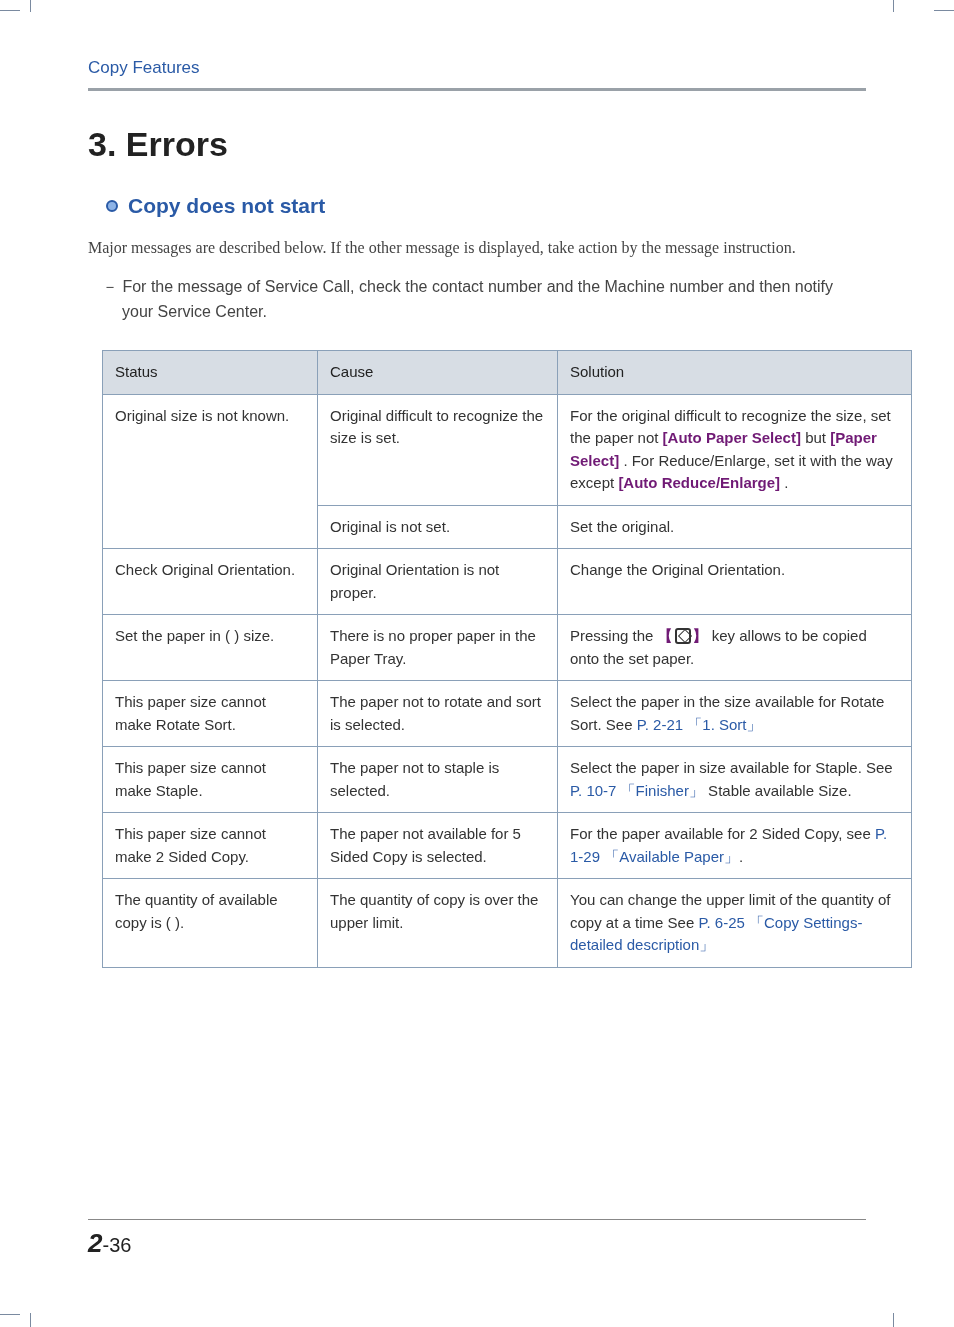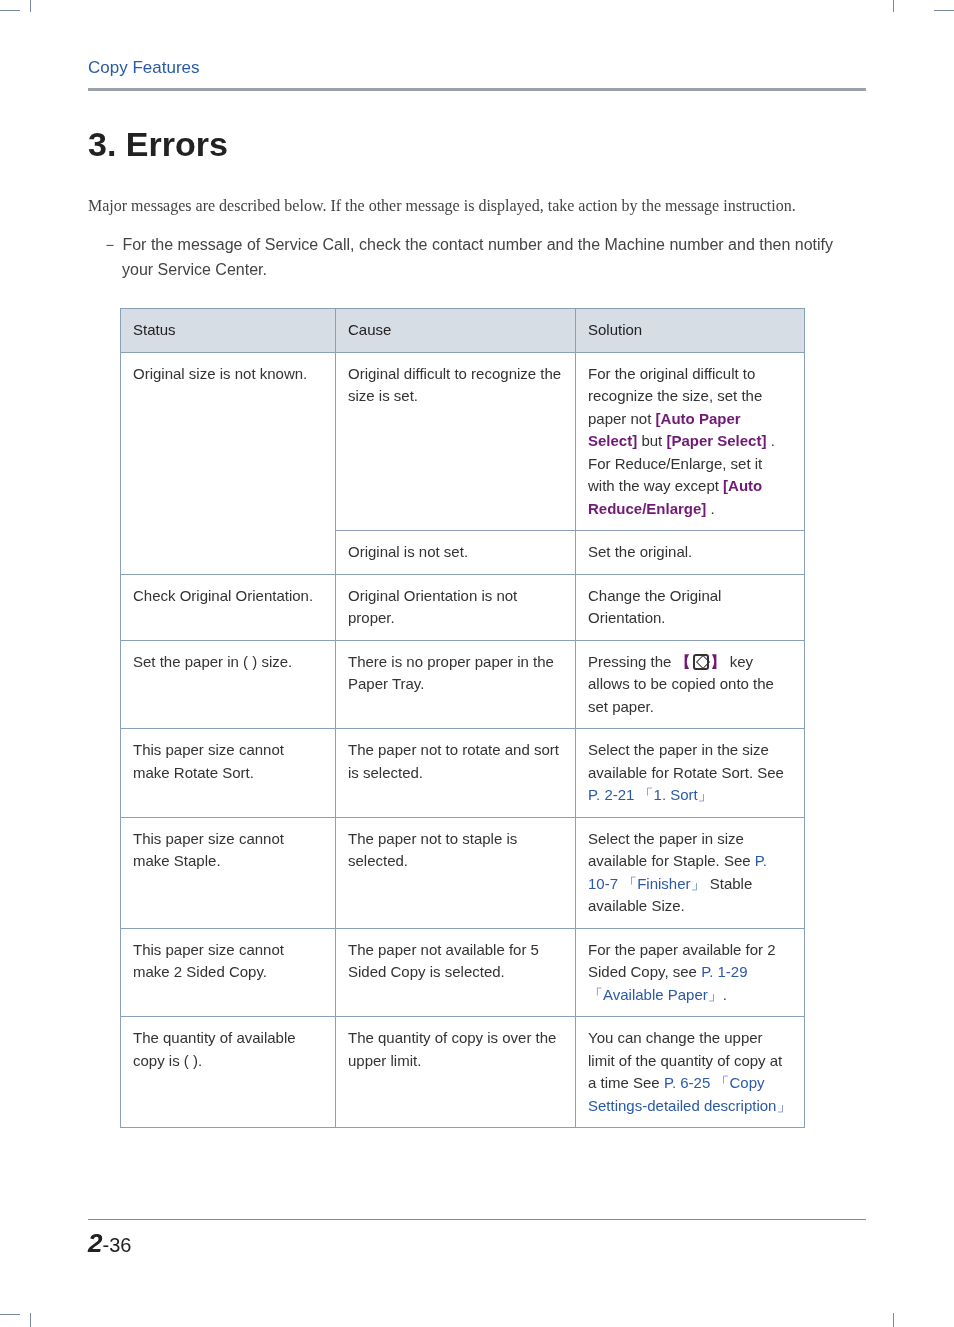--- a/index.html
+++ b/index.html
@@ -62,22 +62,22 @@
   .dash-list {
     font-size: 16px;
     color: #444;
     line-height: 1.55;
     padding-left: 28px;
     text-indent: -20px;
     margin: 0 0 26px 6px;
   }
   table.err {
     border-collapse: collapse;
-    width: 685px;
-    margin-left: 32px;
+    width: 810px;
+    margin-left: 14px;
     font-size: 15px;
     color: #333;
   }
   table.err th, table.err td {
     border: 1px solid #8aa0b8;
     padding: 10px 12px;
     vertical-align: top;
     text-align: left;
     line-height: 1.5;
   }
@@ -143,20 +143,24 @@
 
 <div class="page">
 
   <div class="running-head">Copy Features</div>
   <hr class="head-rule">
 
   <h1 class="chapter">
     <span>3</span><span>. </span><span>Errors</span>
   </h1>
 
+  <div class="bullet-head">
+    <span class="bullet-dot"></span>
+    <span>Copy does not start</span>
+  </div>
 
 
   <p class="body-text">Major messages are described below. If the other message is displayed, take action by the message instruction.</p>
 
   <p class="dash-list">－ For the message of Service Call, check the contact number and the Machine number and then notify your Service Center.</p>
 
   <table class="err">
     <colgroup>
       <col class="col-status">
         <col class="col-cause">

